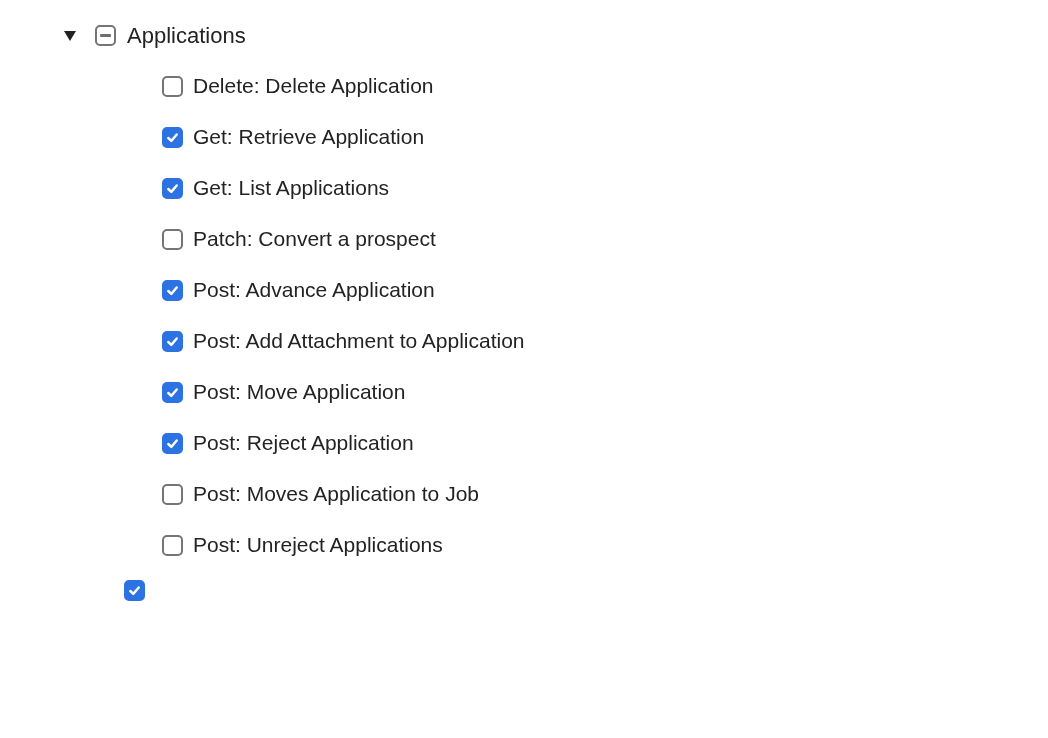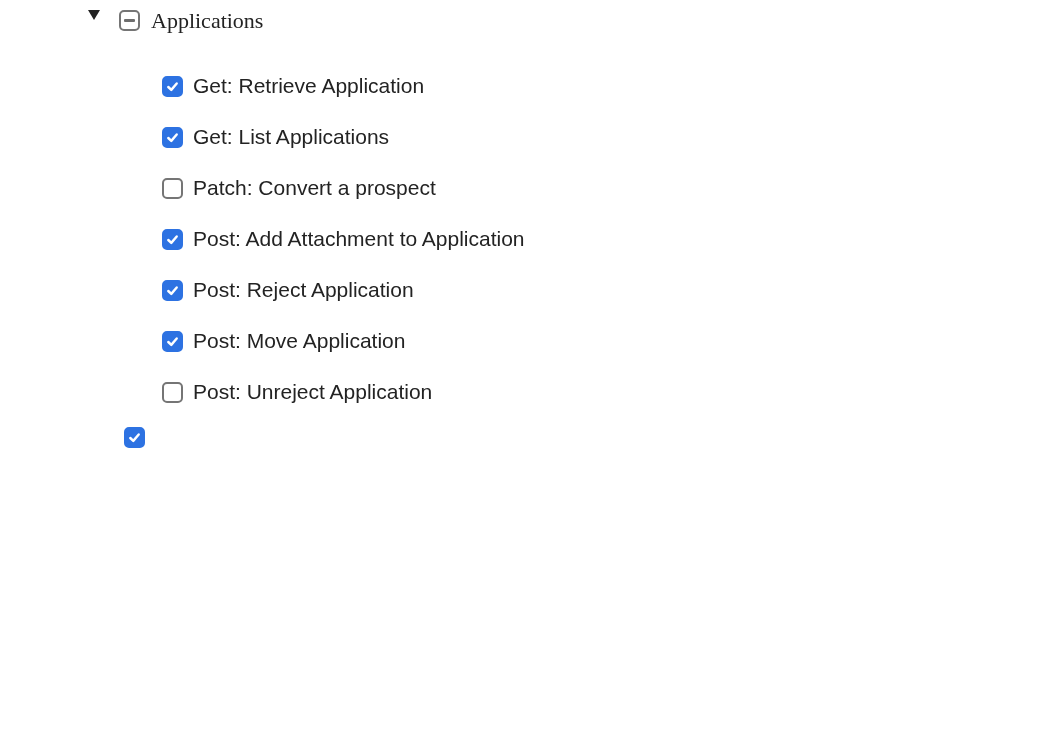--- a/index.html
+++ b/index.html
@@ -13,22 +13,22 @@
     width:1048px;height:738px;overflow:hidden;
     background:var(--bg);
     font-family:"Liberation Sans","DejaVu Sans",sans-serif;
     color:var(--text);
     -webkit-font-smoothing:antialiased;
   }
   .page{position:relative;width:1048px;height:738px;}
 
   
   .group-row{
-    display:flex;align-items:flex-start;
-    padding-left:88px;height:51px;margin-top:10px;font-family:Liberation Serif, serif;
+    display:flex;align-items:center;
+    padding-left:64px;height:51px;margin-top:10px;
   }
   .caret{
     width:0;height:0;flex:none;cursor:pointer;
     border-left:6.5px solid transparent;
     border-right:6.5px solid transparent;
     border-top:10px solid #222222;
     margin-right:19px;
   }
   .group-label{
     font-size:22px;line-height:1;margin-left:11px;cursor:pointer;
@@ -75,20 +75,26 @@
   <div class="group-row">
     <span class="caret"></span>
     <span class="checkbox indeterminate" id="group-checkbox">
       <span class="dash"></span>
 
     </span>
     <span class="group-label">Applications</span>
   </div>
 
   <div id="rows">
+  <div class="item-row">
+    <span class="checkbox">
+      
+    </span>
+    <span class="item-label">Delete: Delete Application</span>
+  </div>
 
   <div class="item-row">
     <span class="checkbox checked">
       <svg class="check" viewBox="0 0 21 21">
         <polyline points="4.6,11.2 8.8,15.2 16.4,6.3"></polyline>
       </svg>
     </span>
     <span class="item-label">Get: Retrieve Application</span>
   </div>
 
@@ -103,55 +109,69 @@
 
 
   <div class="item-row">
     <span class="checkbox">
       
     </span>
     <span class="item-label">Patch: Convert a prospect</span>
   </div>
 
 
+  <div class="item-row">
+    <span class="checkbox checked">
+      <svg class="check" viewBox="0 0 21 21">
+        <polyline points="4.6,11.2 8.8,15.2 16.4,6.3"></polyline>
+      </svg>
+    </span>
+    <span class="item-label">Post: Advance Application</span>
+  </div>
 
   <div class="item-row">
     <span class="checkbox checked">
       <svg class="check" viewBox="0 0 21 21">
         <polyline points="4.6,11.2 8.8,15.2 16.4,6.3"></polyline>
       </svg>
     </span>
     <span class="item-label">Post: Add Attachment to Application</span>
   </div>
 
 
   <div class="item-row">
     <span class="checkbox checked">
       <svg class="check" viewBox="0 0 21 21">
         <polyline points="4.6,11.2 8.8,15.2 16.4,6.3"></polyline>
       </svg>
     </span>
-    <span class="item-label">Post: Reject Application</span>
+    <span class="item-label">Post: Move Application</span>
   </div>
 
   <div class="item-row">
     <span class="checkbox checked">
       <svg class="check" viewBox="0 0 21 21">
         <polyline points="4.6,11.2 8.8,15.2 16.4,6.3"></polyline>
       </svg>
     </span>
-    <span class="item-label">Post: Move Application</span>
+    <span class="item-label">Post: Reject Application</span>
   </div>
-
 
   <div class="item-row">
     <span class="checkbox">
       
     </span>
-    <span class="item-label">Post: Unreject Application</span>
+    <span class="item-label">Post: Moves Application to Job</span>
+  </div>
+
+  <div class="item-row">
+    <span class="checkbox">
+      
+    </span>
+    <span class="item-label">Post: Unreject Applications</span>
   </div>
 </div>
 
   <div class="next-group-partial">
     <span class="checkbox checked">
       <svg class="check" viewBox="0 0 21 21">
         <polyline points="4.6,11.2 8.8,15.2 16.4,6.3"></polyline>
       </svg>
     </span>
   </div>

